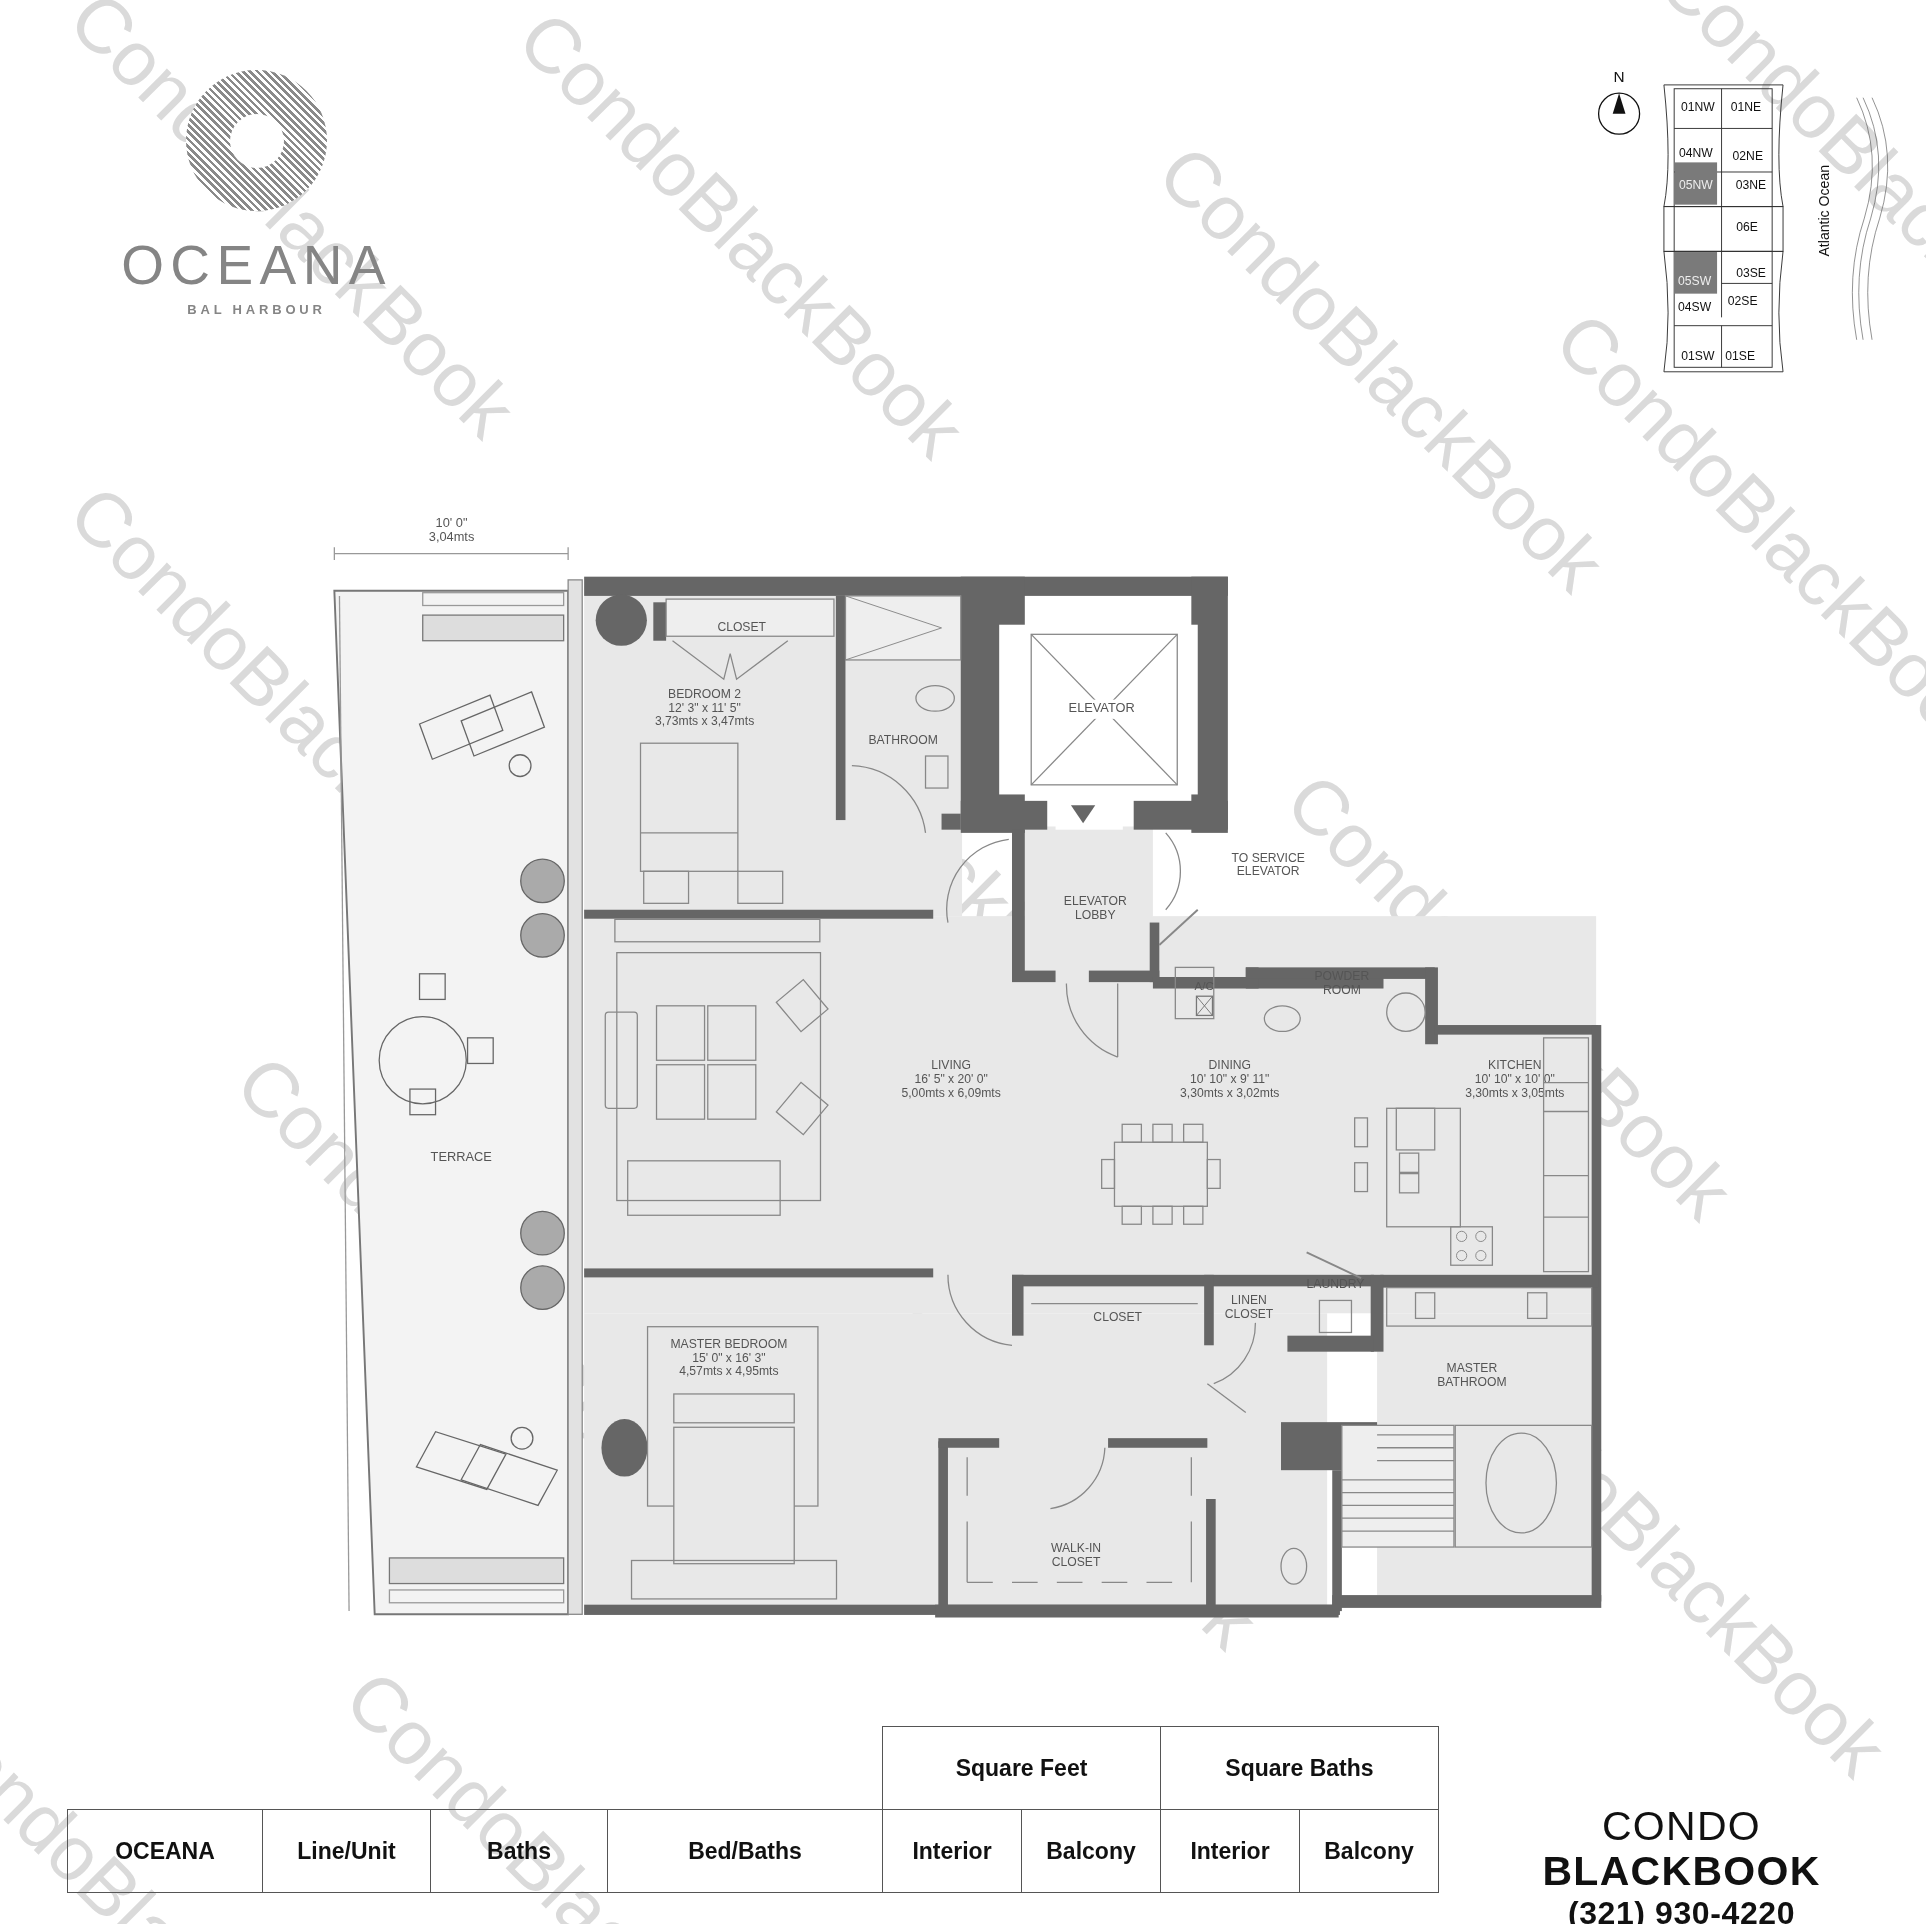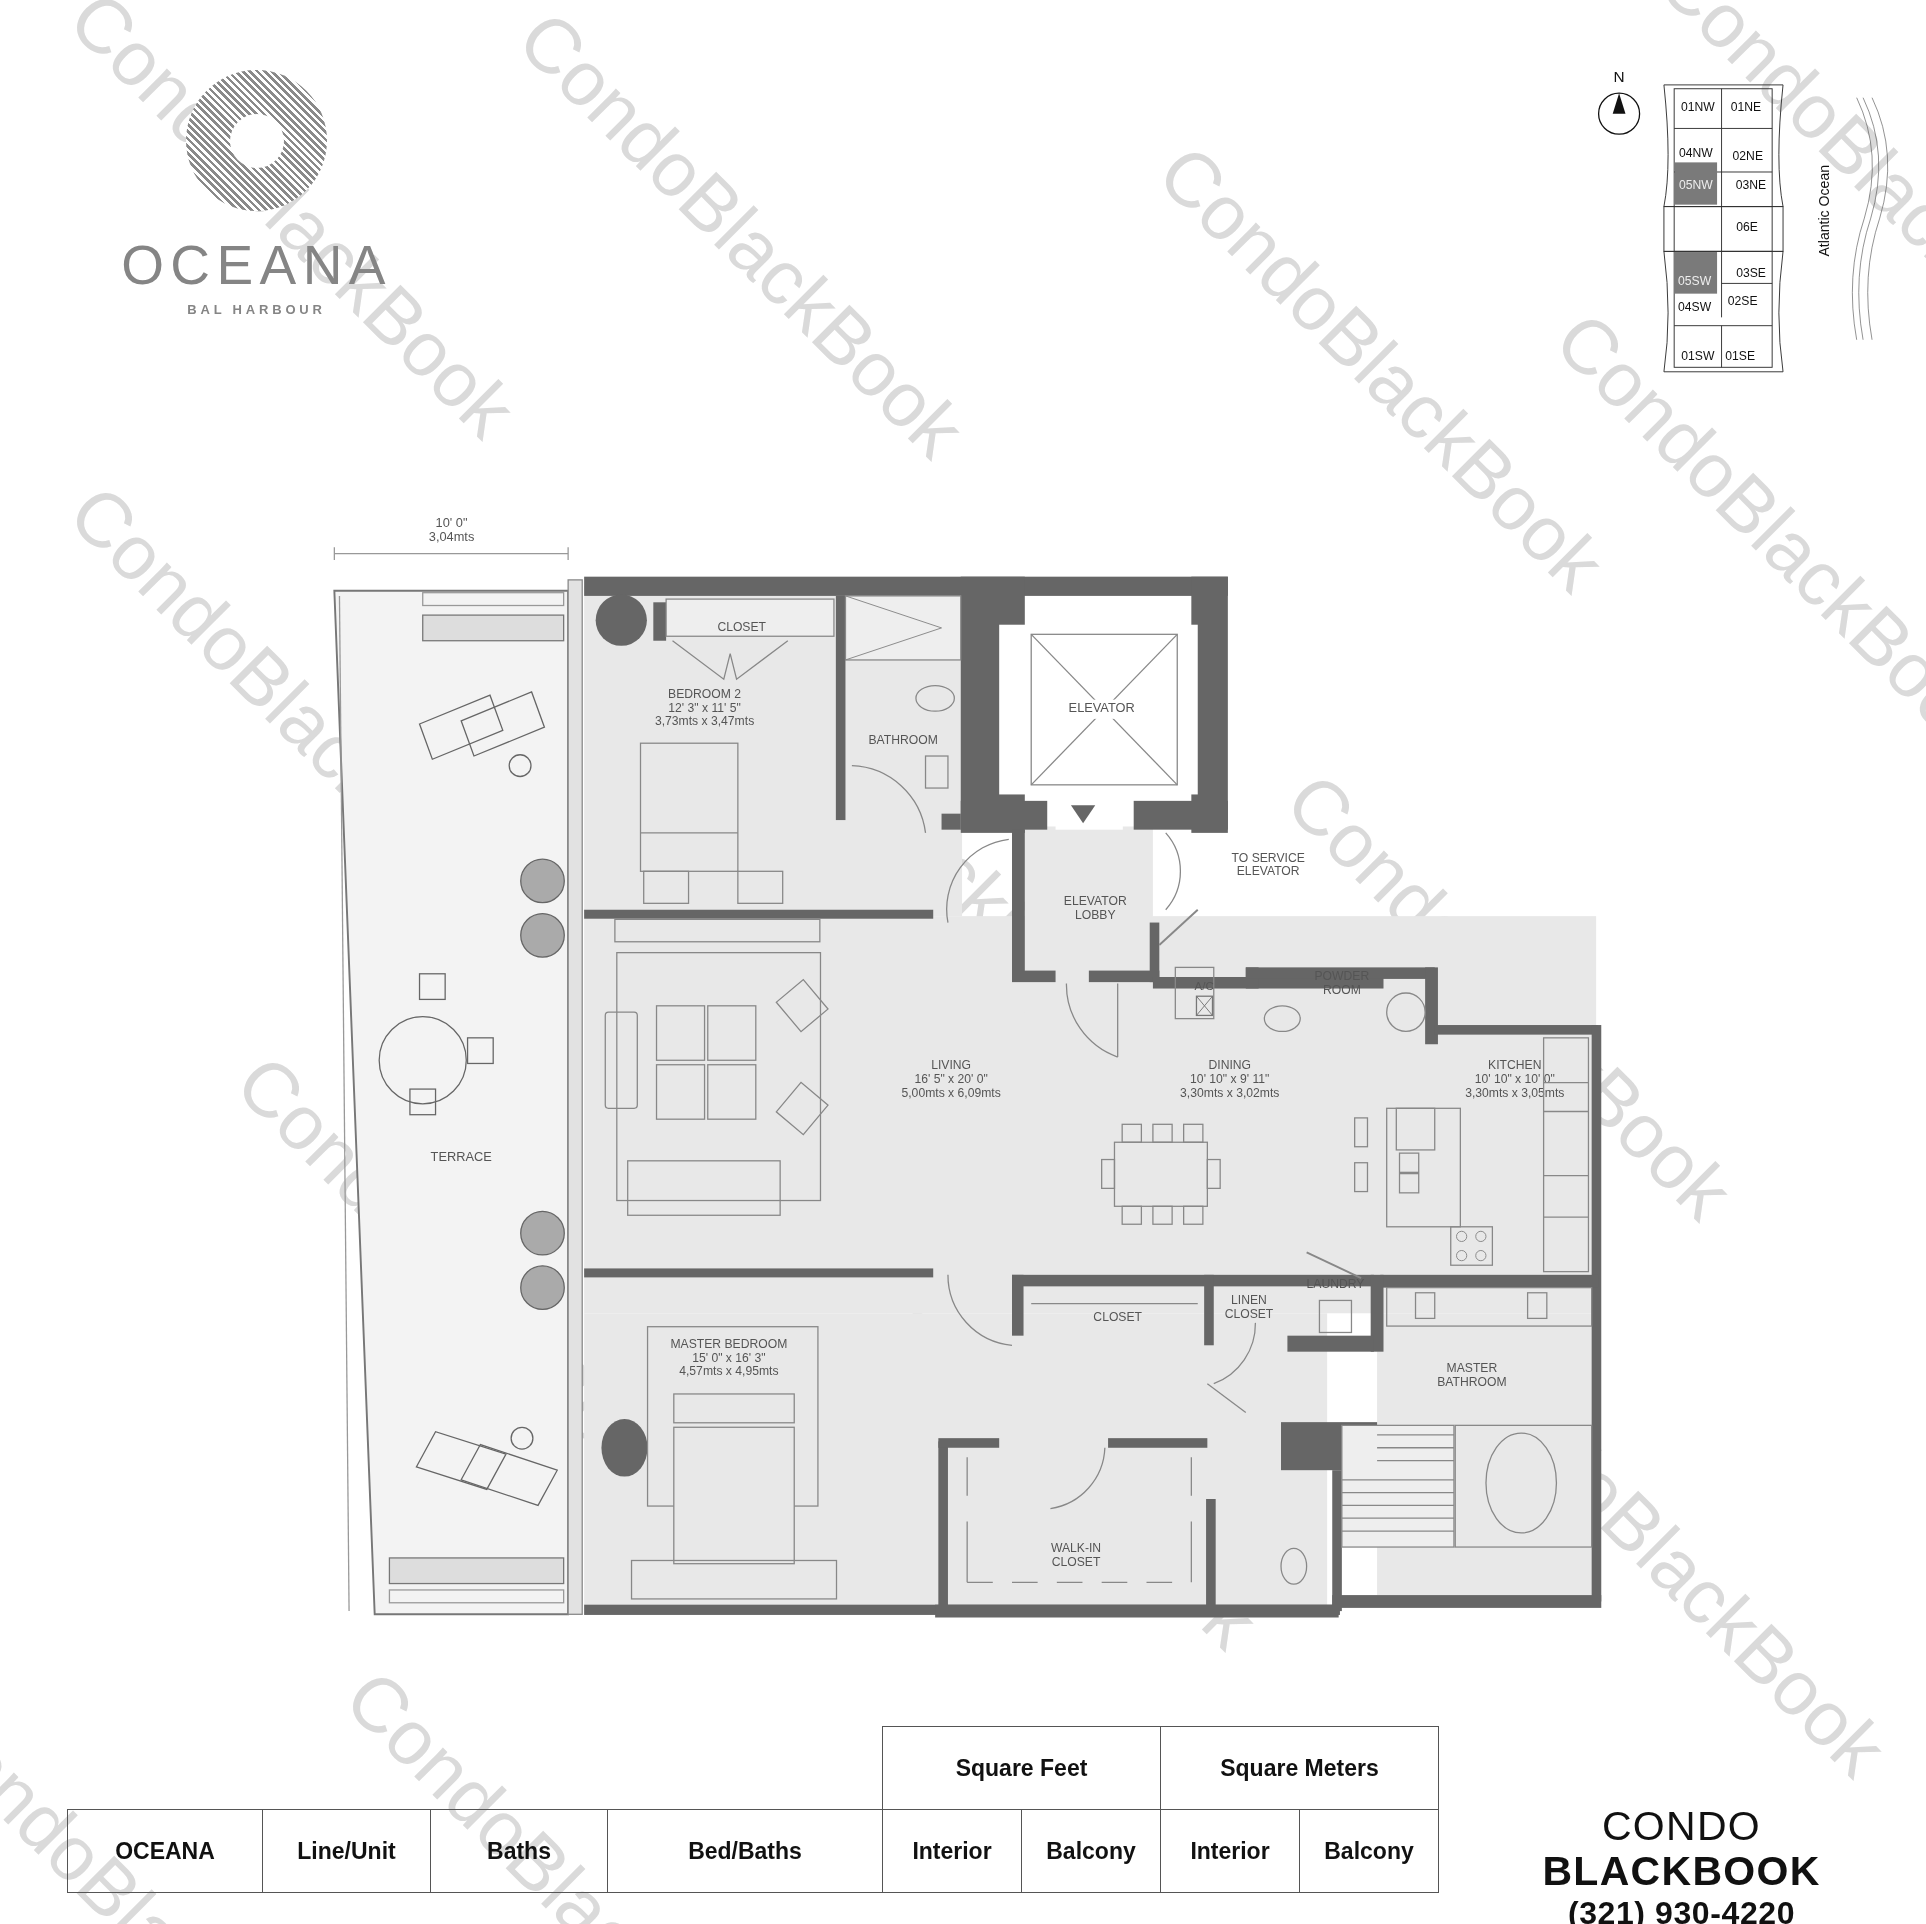--- a/index.html
+++ b/index.html
@@ -377,21 +377,21 @@
         <col style="width:275px">
       <col style="width:139px">
         <col style="width:139px">
         <col style="width:139px">
         <col style="width:139px">
     </colgroup>
     <tbody>
         <tr>
       <td class="blank" colspan="4" style="border-top:none;border-left:none;border-bottom:1.3px solid #555;"></td>
       <th colspan="2">Square Feet</th>
-      <th colspan="2">Square Meters</th>
+      <th colspan="2">Square Baths</th>
     </tr>
     <tr>
       <th>OCEANA</th>
       <th>Line/Unit</th>
       <th>Baths</th>
       <th>Bed/Baths</th>
       <th>Interior</th>
       <th>Balcony</th>
       <th>Interior</th>
       <th>Balcony</th>

